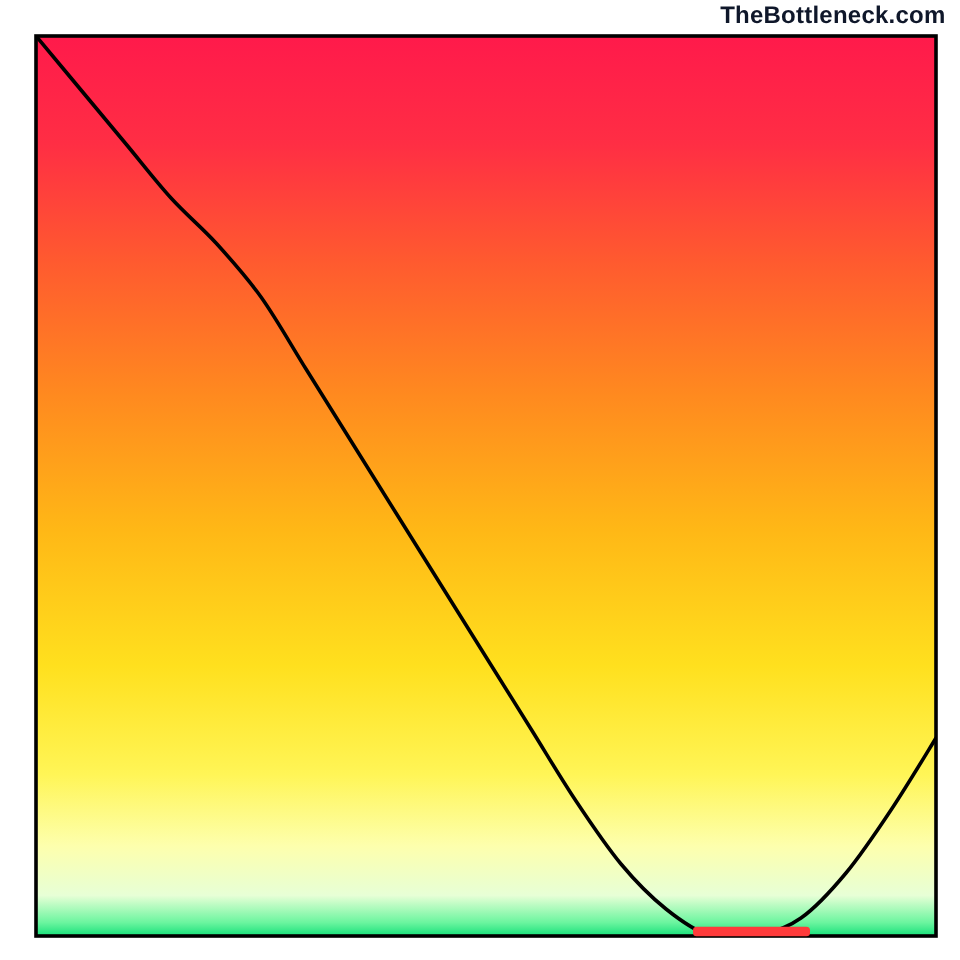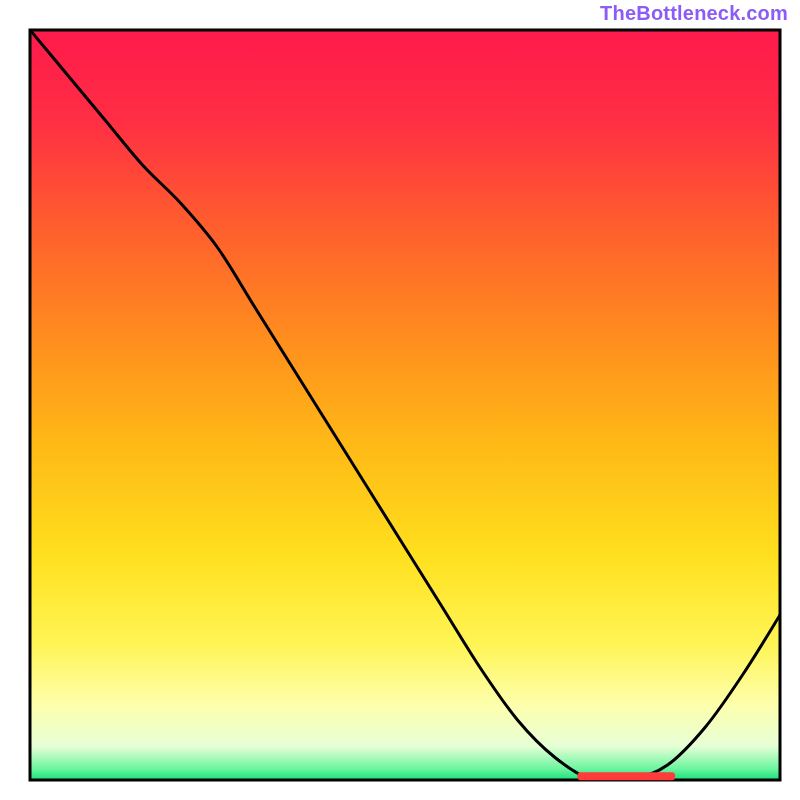--- a/index.html
+++ b/index.html
@@ -15,21 +15,21 @@
     position: relative;
     width: 800px;
     height: 800px;
   }
   .watermark {
     position: absolute;
     top: 2px;
     right: 12px;
     font-size: 20px;
     font-weight: 600;
-    color: #8b5cf6;
+    color: #0f172a;
     letter-spacing: 0.2px;
     z-index: 10;
   }
   svg.chart {
     position: absolute;
     left: 0;
     top: 0;
   }
 </style>
 </head>

